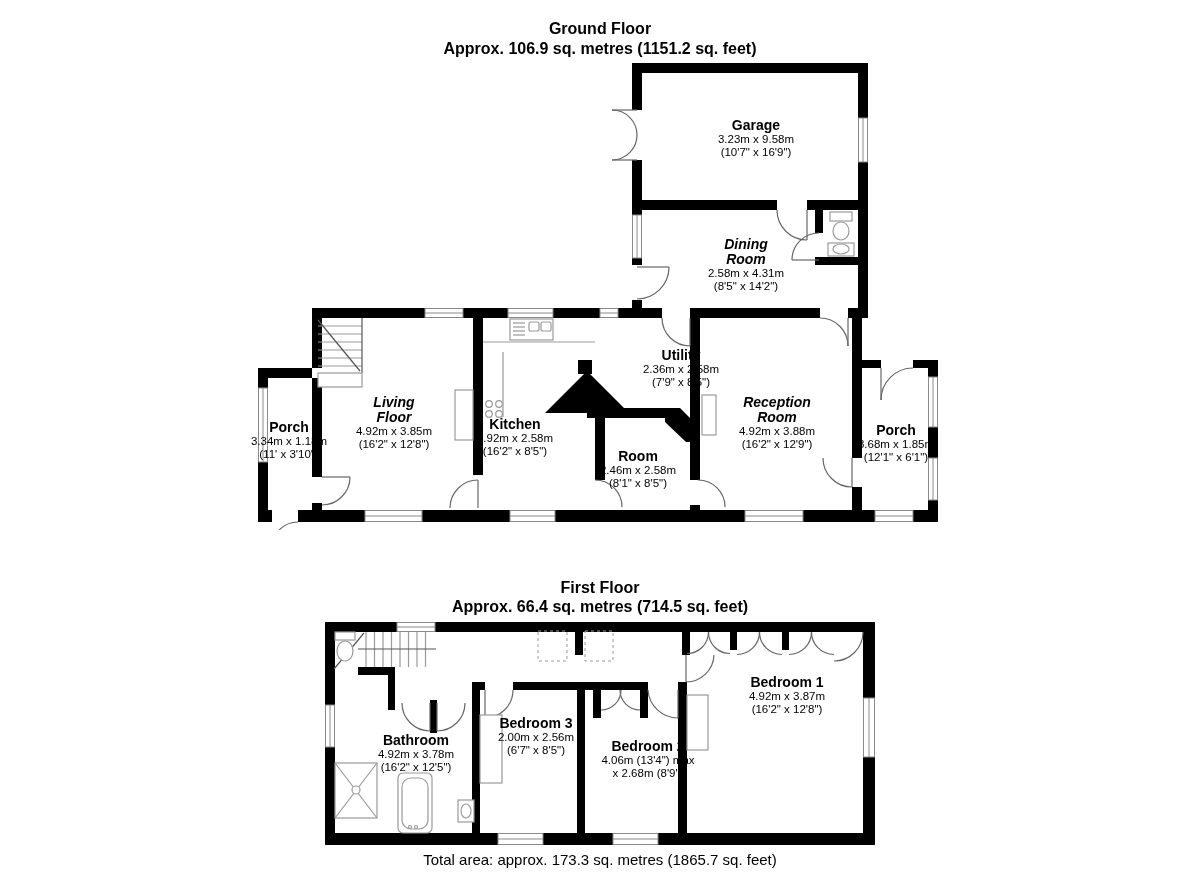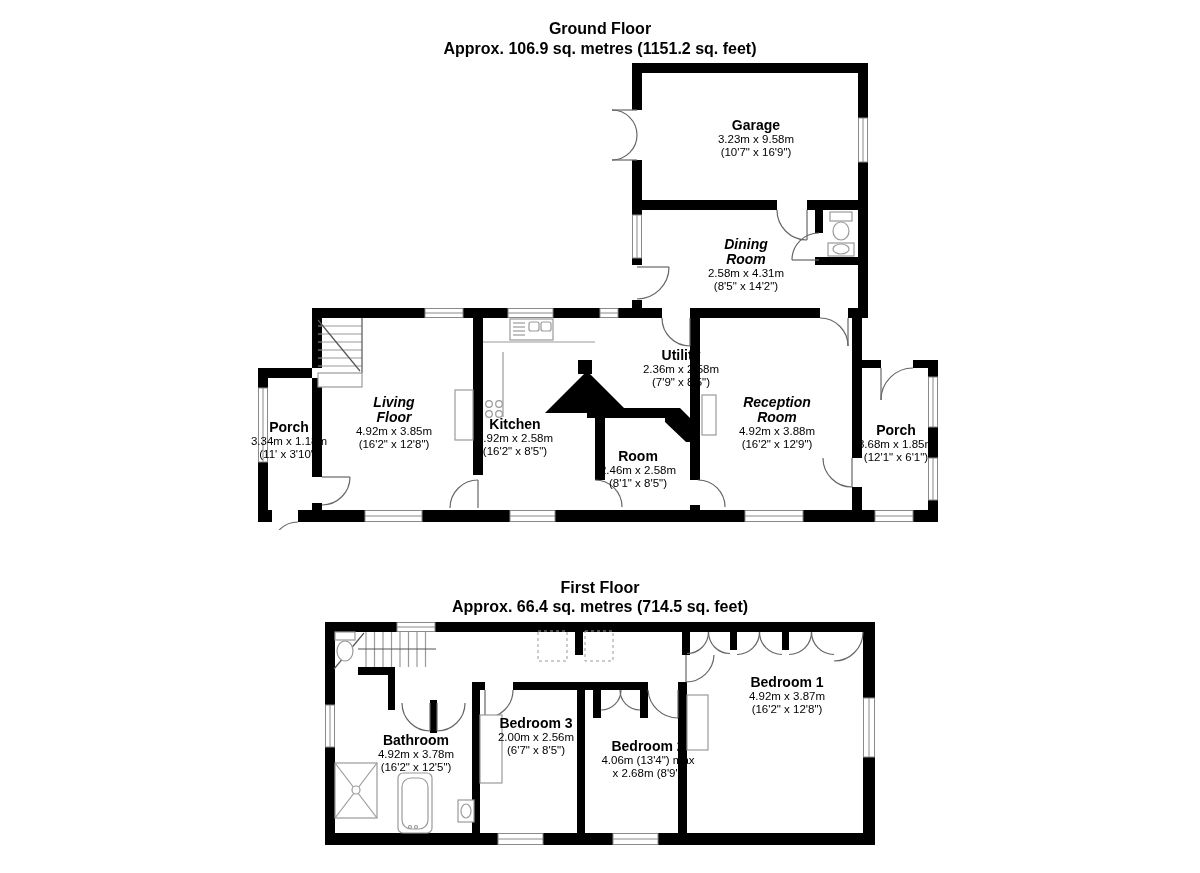--- a/index.html
+++ b/index.html
@@ -339,14 +339,15 @@
     <div class="room-name">Bedroom 2</div>
     <div class="room-dim">4.06m (13'4") max</div>
     <div class="room-dim">x 2.68m (8'9")</div>
   </div>
   <div class="room-label" style="left:787px;top:675px;">
     <div class="room-name">Bedroom 1</div>
     <div class="room-dim">4.92m x 3.87m</div>
     <div class="room-dim">(16'2" x 12'8")</div>
   </div>
 
+  <div class="footer-total" style="top:851px;">Total area: approx. 173.3 sq. metres (1865.7 sq. feet)</div>
 
 </div>
 
 </body></html>

